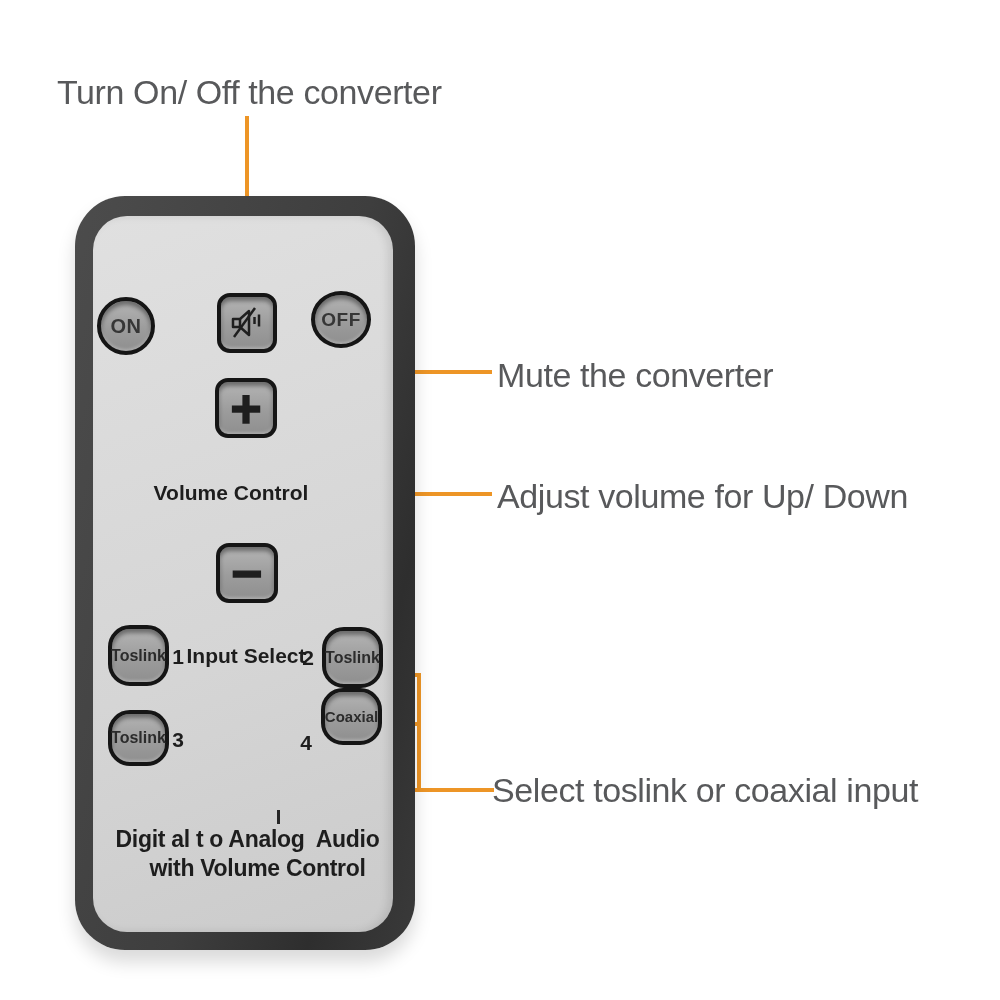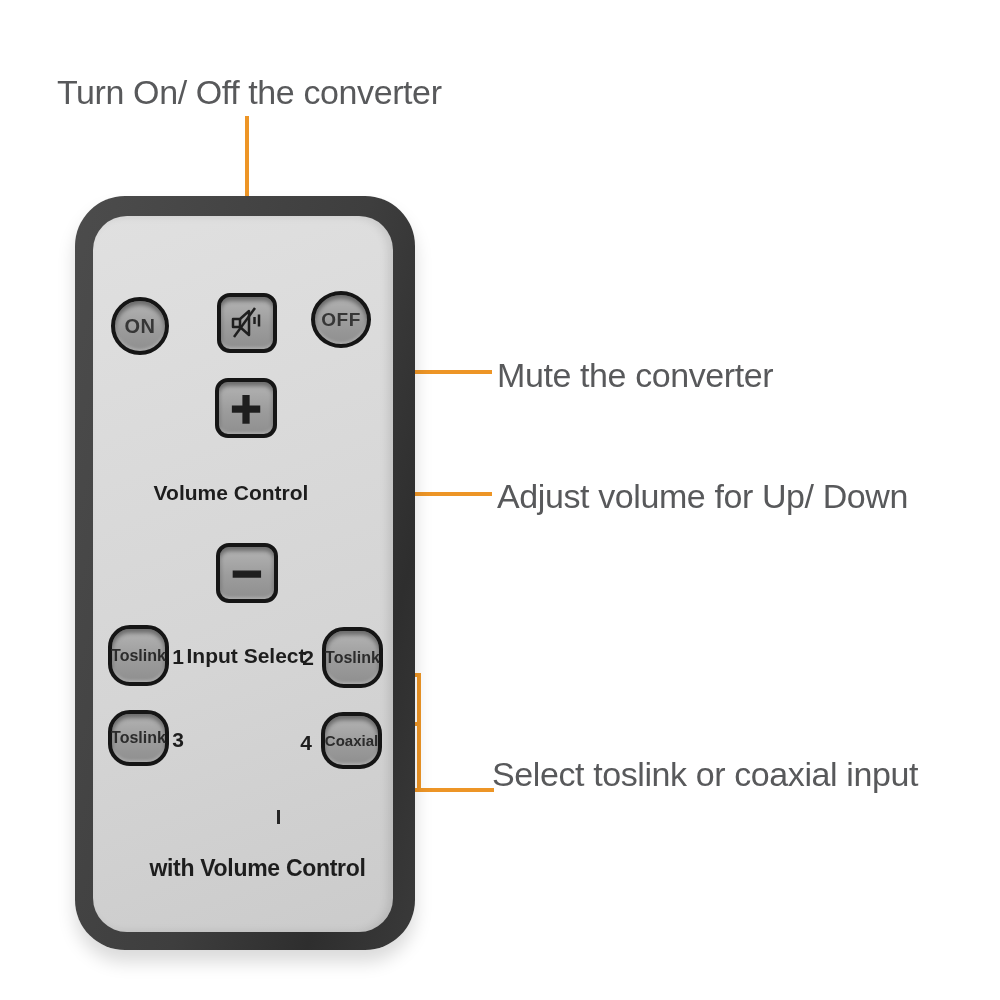--- a/index.html
+++ b/index.html
@@ -51,21 +51,21 @@
   #print-mark{position:absolute;left:277px;top:810px;width:3px;height:14px;background:#262626;}
 </style>
 </head>
 <body>
 
 <div id="stage">
 
   <div class="callout" style="left:57px;top:72px;">Turn On/ Off the converter</div>
   <div class="callout" style="left:497px;top:355px;">Mute the converter</div>
   <div class="callout" style="left:497px;top:476px;">Adjust volume for Up/ Down</div>
-  <div class="callout" style="left:492px;top:754px;">Select toslink or coaxial input</div>
+  <div class="callout" style="left:492px;top:770px;">Select toslink or coaxial input</div>
 
   <div class="ln" style="left:245px;top:116px;width:4px;height:131px;"></div>
   <div class="ln" style="left:138px;top:243px;width:221px;height:4px;"></div>
   <div class="ln" style="left:138px;top:243px;width:4px;height:66px;"></div>
   <div class="ln" style="left:355px;top:243px;width:4px;height:62px;"></div>
 
   <div class="ln" style="left:242px;top:355px;width:4px;height:19px;"></div>
   <div class="ln" style="left:242px;top:370px;width:250px;height:4px;"></div>
 
   <div class="ln" style="left:261px;top:421px;width:84px;height:4px;"></div>
@@ -78,21 +78,21 @@
   <div class="ln" style="left:152px;top:722px;width:55px;height:4px;"></div>
   <div class="ln" style="left:360px;top:673px;width:61px;height:4px;"></div>
   <div class="ln" style="left:417px;top:673px;width:4px;height:119px;"></div>
   <div class="ln" style="left:363px;top:722px;width:58px;height:4px;"></div>
   <div class="ln" style="left:203px;top:788px;width:291px;height:4px;"></div>
 
   <div id="remote-body">
     <div id="remote-face"></div>
   </div>
 
-  <button class="btn round btn-onoff" style="left:111px;top:297px;width:58px;height:58px;">ON</button>
+  <button class="btn round btn-onoff" style="left:97px;top:297px;width:58px;height:58px;">ON</button>
 
   <button class="btn sq" style="left:217px;top:293px;width:60px;height:60px;">
     <span style="display:flex;">
       <svg width="40" height="40" viewBox="0 0 40 40" fill="none" stroke="#1f1f1f" stroke-width="2.5" stroke-linejoin="round" stroke-linecap="butt">
         <path d="M6 16 L13 16 L22 8 L22 32 L13 24 L6 24 Z"></path>
         <line x1="13" y1="16" x2="13" y2="24"></line>
         <line x1="28" y1="5" x2="7" y2="34"></line>
         <line x1="27.5" y1="14" x2="27.5" y2="21"></line>
         <line x1="32" y1="11.5" x2="32" y2="23.5"></line>
       </svg>
@@ -109,18 +109,19 @@
 
   <button class="btn btn-input" style="left:108px;top:625px;width:61px;height:61px;">Toslink</button>
   <div class="print print-num" style="left:168px;top:645px;width:20px;">1</div>
   <div class="print print-20" style="left:186px;top:644px;width:120px;">Input Select</div>
   <div class="print print-num" style="left:298px;top:646px;width:20px;">2</div>
   <button class="btn btn-input" style="left:322px;top:627px;width:61px;height:61px;">Toslink</button>
 
   <button class="btn btn-input" style="left:108px;top:710px;width:61px;height:56px;">Toslink</button>
   <div class="print print-num" style="left:168px;top:728px;width:20px;">3</div>
   <div class="print print-num" style="left:296px;top:731px;width:20px;">4</div>
-  <button class="btn btn-input" style="left:321px;top:712px;width:61px;height:57px;font-size:15px;">Coaxial</button>
+  <button class="btn btn-input" style="left:321px;top:688px;width:61px;height:57px;font-size:15px;">Coaxial</button>
 
   <div id="print-mark"></div>
+  <div class="print print-brand" style="left:95px;top:826px;width:305px;">Digit al t o Analog  Audio</div>
   <div class="print print-brand" style="left:100px;top:855px;width:315px;">with Volume Control</div>
 
 </div>
 
 </body></html>

